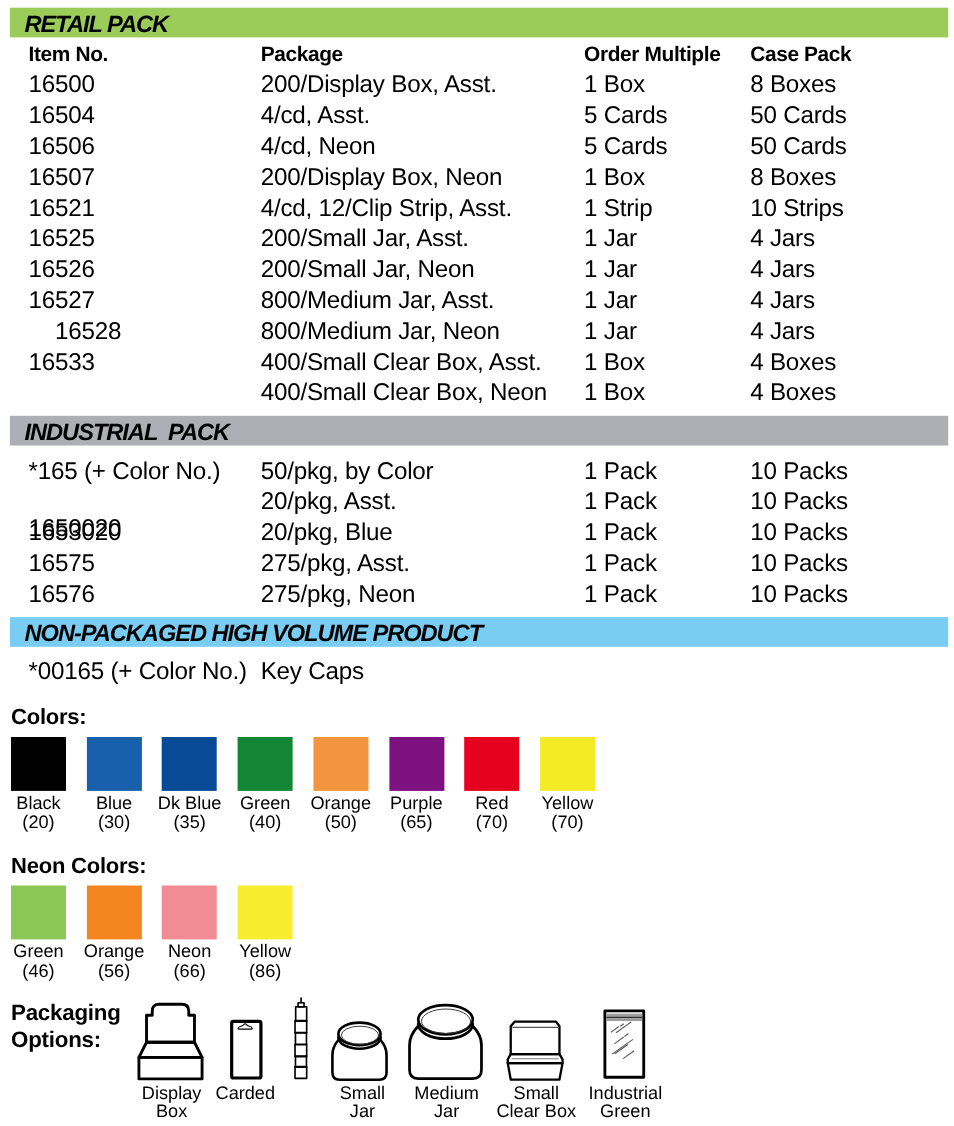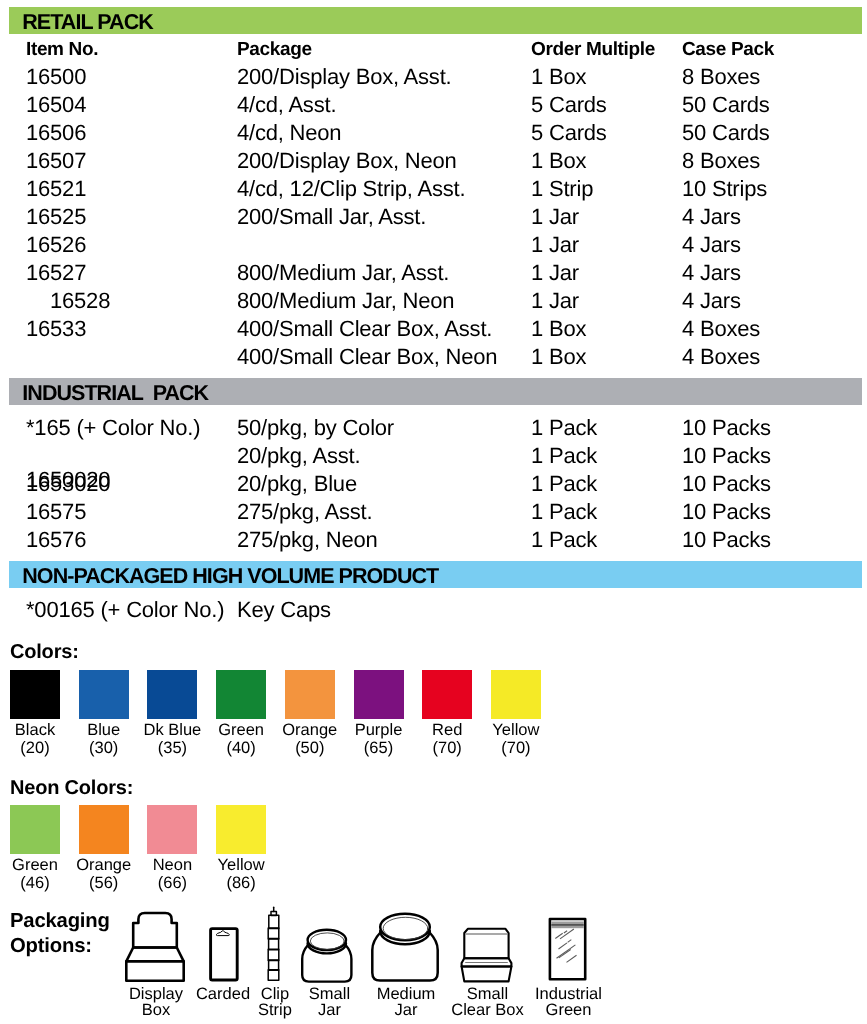--- a/index.html
+++ b/index.html
@@ -2,21 +2,21 @@
 <html><head>
 <meta charset="utf-8">
 <title>Product Packaging Catalog</title>
 <style>
   html,body{margin:0;padding:0;background:#fff;}
   body{width:867px;height:1024px;font-family:"Liberation Sans",sans-serif;color:#000;overflow:hidden;
        -webkit-font-smoothing:antialiased;text-rendering:geometricPrecision;}
   .page{position:relative;width:867px;height:1024px;background:#fff;}
 
   .band{position:absolute;left:9.3px;width:852.5px;height:26.5px;}
-  .band .band-title{position:absolute;left:13px;top:4.6px;font-size:21.5px;font-weight:bold;line-height:21.5px;letter-spacing:-0.95px;white-space:pre;}
+  .band .band-title{position:absolute;left:13px;top:4.6px;font-size:21.5px;font-weight:bold;line-height:21.5px;letter-spacing:-0.95px;white-space:pre;font-style:italic;}
 
   .colhdr{position:absolute;font-size:19px;font-weight:bold;line-height:19px;letter-spacing:-0.35px;white-space:nowrap;}
   .cell{position:absolute;font-size:22px;line-height:22px;letter-spacing:-0.2px;white-space:nowrap;}
 
   .sect-label{position:absolute;left:10px;font-size:20px;font-weight:bold;line-height:20px;letter-spacing:-0.2px;}
 
   .swatch{position:absolute;width:50px;height:49px;}
   .swatch-label{position:absolute;width:90px;font-size:16.5px;line-height:18.4px;text-align:center;}
 
   .pkg-label{position:absolute;font-size:20.3px;font-weight:bold;line-height:24.7px;left:10px;letter-spacing:-0.2px;}
@@ -52,20 +52,21 @@
   <div class="cell" style="left:682px;top:149.5px;">8 Boxes</div>
   <div class="cell" style="left:26px;top:177.5px;">16521</div>
   <div class="cell" style="left:237px;top:177.5px;">4/cd, 12/Clip Strip, Asst.</div>
   <div class="cell" style="left:531px;top:177.5px;">1 Strip</div>
   <div class="cell" style="left:682px;top:177.5px;">10 Strips</div>
   <div class="cell" style="left:26px;top:205.5px;">16525</div>
   <div class="cell" style="left:237px;top:205.5px;">200/Small Jar, Asst.</div>
   <div class="cell" style="left:531px;top:205.5px;">1 Jar</div>
   <div class="cell" style="left:682px;top:205.5px;">4 Jars</div>
   <div class="cell" style="left:26px;top:233.5px;">16526</div>
+  <div class="cell" style="left:237px;top:233.5px;">200/Small Jar, Neon</div>
   <div class="cell" style="left:531px;top:233.5px;">1 Jar</div>
   <div class="cell" style="left:682px;top:233.5px;">4 Jars</div>
   <div class="cell" style="left:26px;top:261.5px;">16527</div>
   <div class="cell" style="left:237px;top:261.5px;">800/Medium Jar, Asst.</div>
   <div class="cell" style="left:531px;top:261.5px;">1 Jar</div>
   <div class="cell" style="left:682px;top:261.5px;">4 Jars</div>
   <div class="cell" style="left:26px;top:289.5px;margin-left:24px;">16528</div>
   <div class="cell" style="left:237px;top:289.5px;">800/Medium Jar, Neon</div>
   <div class="cell" style="left:531px;top:289.5px;">1 Jar</div>
   <div class="cell" style="left:682px;top:289.5px;">4 Jars</div>
@@ -243,24 +244,20 @@
     </svg>
   </div>
   <div class="pkg-caption" style="left:96px;top:985.5px;">
       <div>Display</div>
       <div>Box</div>
     </div>
   <div class="pkg-caption" style="left:163px;top:985.5px;">
       <div>Carded</div>
       <div></div>
     </div>
-  <div class="pkg-caption" style="left:215px;top:985.5px;">
-      <div>Clip</div>
-      <div>Strip</div>
-    </div>
   <div class="pkg-caption" style="left:269.5px;top:985.5px;">
       <div>Small</div>
       <div>Jar</div>
     </div>
   <div class="pkg-caption" style="left:346px;top:985.5px;">
       <div>Medium</div>
       <div>Jar</div>
     </div>
   <div class="pkg-caption" style="left:427.5px;top:985.5px;">
       <div>Small</div>

